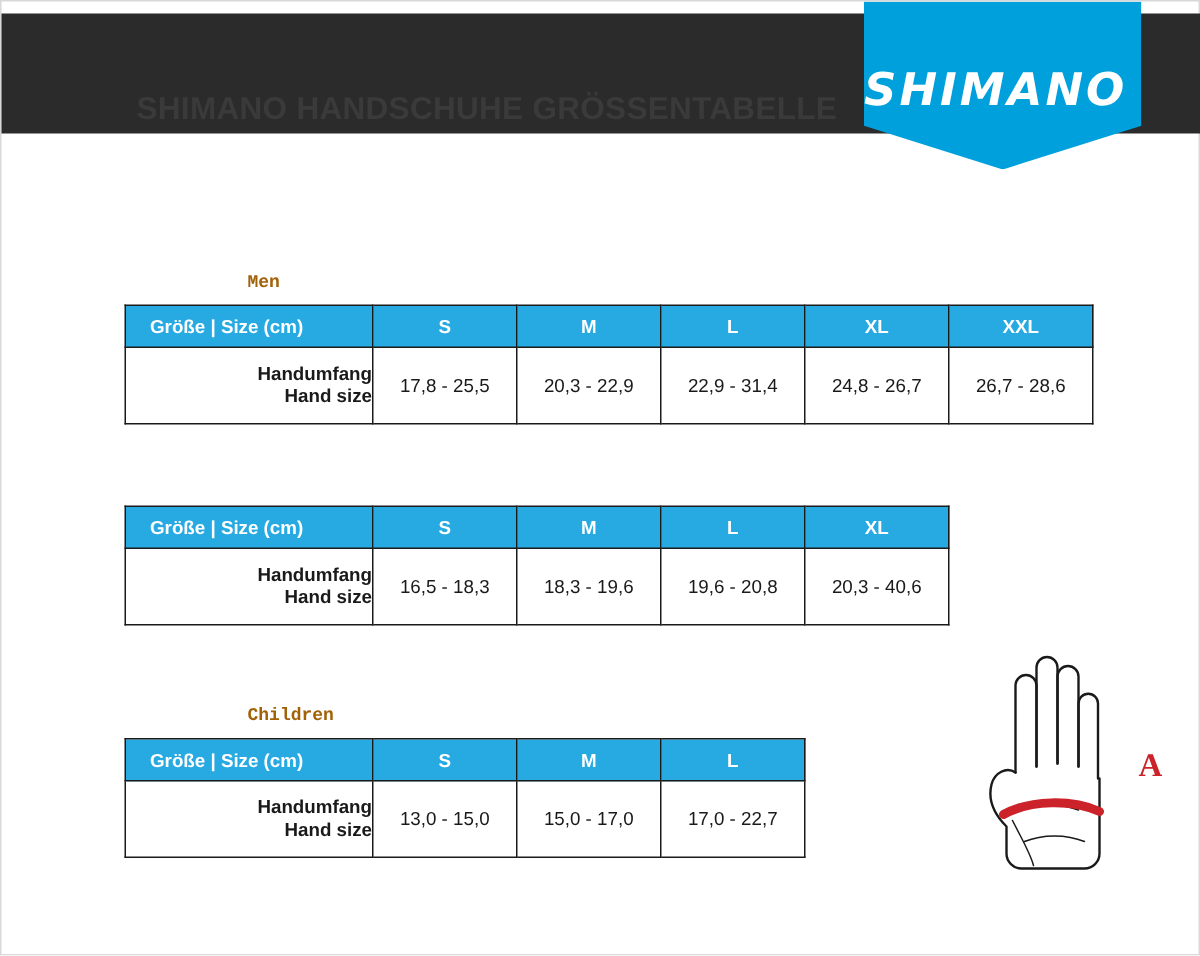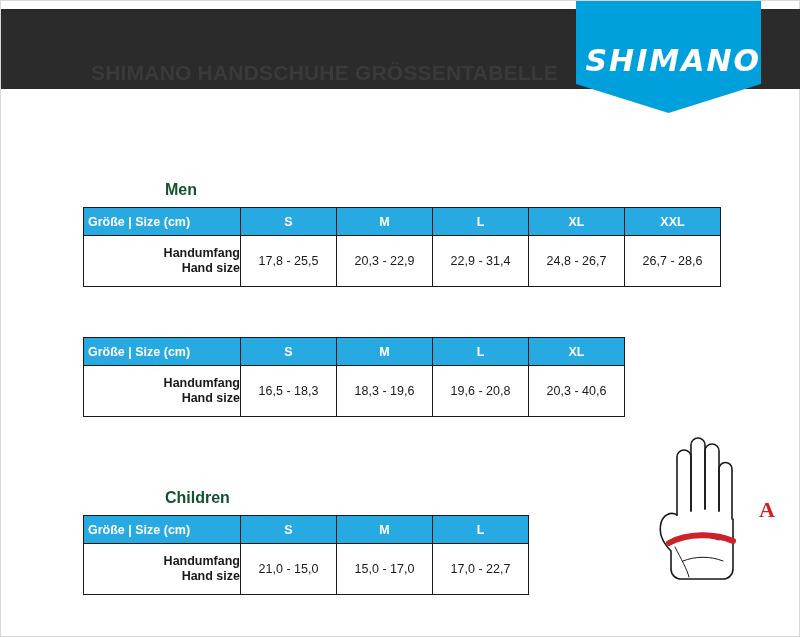--- a/index.html
+++ b/index.html
@@ -48,38 +48,39 @@
     width: 185px;
     height: 112px;
     background: #00a0dd;
     clip-path: polygon(0 0, 100% 0, 100% 74%, 50% 100%, 0 74%);
   }
   .logo-text {
     position: absolute;
     left: 0;
     top: 42px;
     width: 185px;
-    text-align: right;
+    text-align: left;
     color: #ffffff;
     font-size: 30px;
     font-weight: bold;
     font-style: italic;
     letter-spacing: 2px;
     font-family: "DejaVu Sans", sans-serif;
   }
 
   
   .section {
     position: absolute;
   }
   .section-title {
-    color: #14532d;
-    font-size: 16px;
+    color: #a16207;
+    font-size: 12px;
     font-weight: bold;
     margin: 0 0 8px 82px;
+    font-family: Liberation Mono, monospace;
   }
   table.size-table {
     border-collapse: collapse;
     table-layout: fixed;
   }
   table.size-table th,
   table.size-table td {
     border: 1px solid #1a1a1a;
     font-size: 12.5px;
     color: #1a1a1a;
@@ -89,21 +90,21 @@
     padding: 0;
   }
   table.size-table thead th {
     background: #27a9e1;
     color: #ffffff;
     font-weight: bold;
     font-size: 12.5px;
   }
   table.size-table thead th.label-col {
     text-align: left;
-    padding-left: 4px;
+    padding-left: 16px;
   }
   table.size-table tbody td.label-col {
     text-align: right;
     padding-left: 8px;
     font-weight: bold;
     line-height: 15px;
     font-size: 12.5px;
   }
   table.size-table tbody td {
     height: 50px;
@@ -190,38 +191,38 @@
           </td>
           <td class="val-col">16,5 - 18,3</td>
           <td class="val-col">18,3 - 19,6</td>
           <td class="val-col">19,6 - 20,8</td>
           <td class="val-col">20,3 - 40,6</td>
         </tr>
       </tbody>
     </table>
   </div>
 
-  <div class="section" style="left:82px; top:488px;">
+  <div class="section" style="left:82px; top:469px;">
     <div class="section-title" style="margin-left:82px;">Children</div>
     <table class="size-table">
       <thead>
         <tr>
           <th class="label-col">Größe | Size (cm)</th>
           <th class="val-col">S</th>
           <th class="val-col">M</th>
           <th class="val-col">L</th>
         </tr>
       </thead>
       <tbody>
         <tr>
           <td class="label-col">
             <div>Handumfang</div>
             <div>Hand size</div>
           </td>
-          <td class="val-col">21,0 - 15,0</td>
+          <td class="val-col">13,0 - 15,0</td>
           <td class="val-col">15,0 - 17,0</td>
           <td class="val-col">17,0 - 22,7</td>
         </tr>
       </tbody>
     </table>
   </div>
 
   <div class="hand-wrap">
     <svg width="150" height="190" viewBox="0 0 150 190">
       <g fill="none" stroke="#1a1a1a" stroke-width="1.6" stroke-linecap="round" stroke-linejoin="round">

